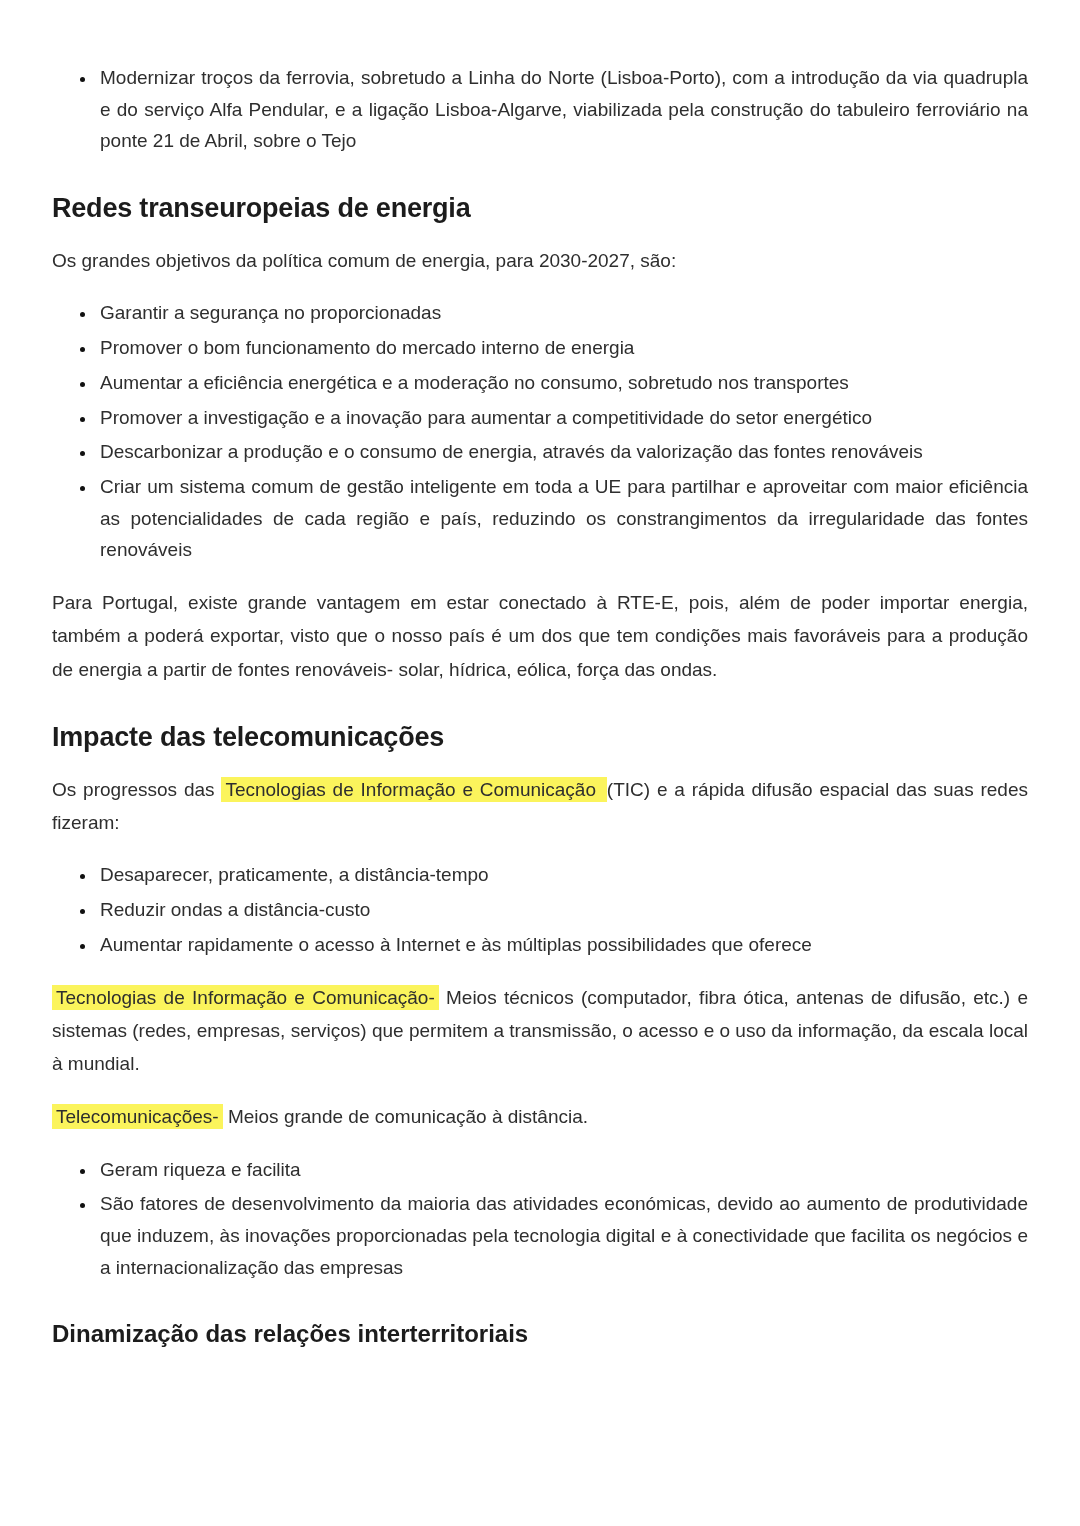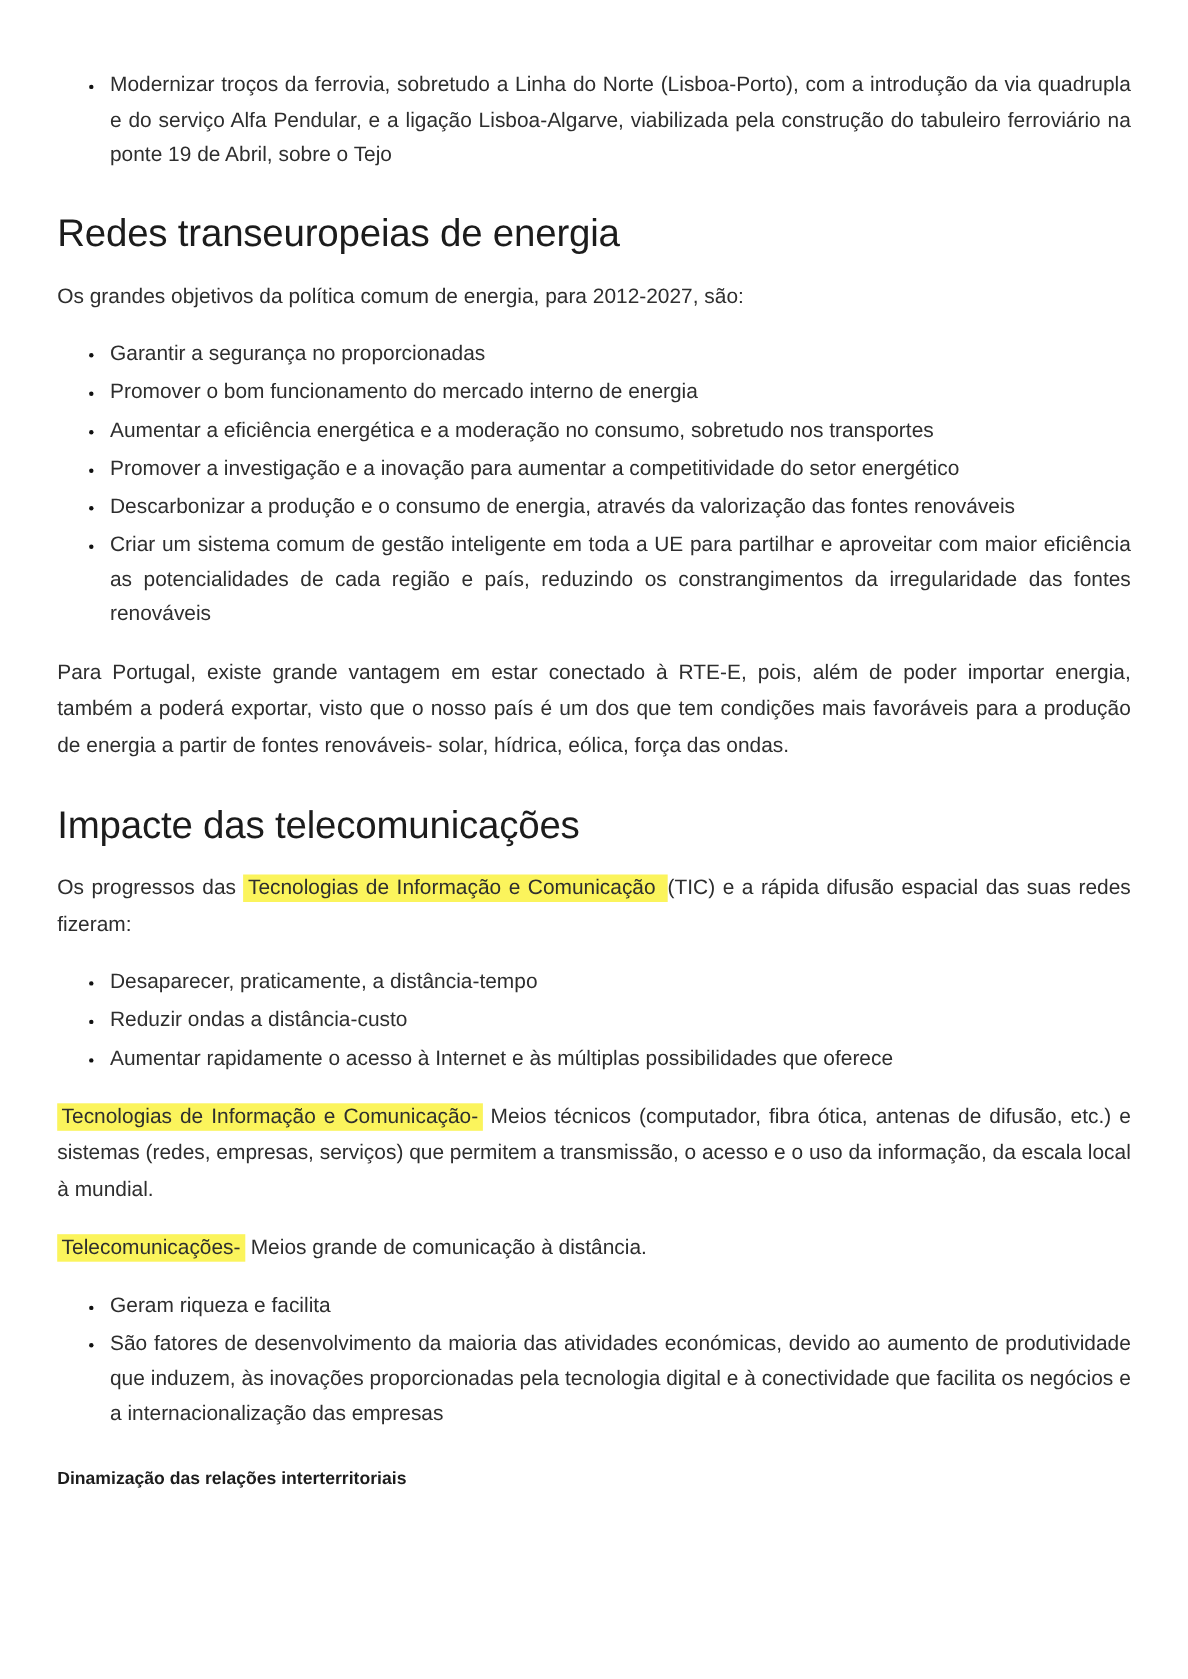--- a/index.html
+++ b/index.html
@@ -21,22 +21,22 @@
   main{
     padding:46px 52px 0 52px;
   }
   p{
     font-size:19px;
     line-height:1.75;
     text-align:justify;
     margin:20px 0;
   }
   h2{
-    font-size:35px;
-    font-weight:400;
+    font-size:27px;
+    font-weight:700;
     color:var(--heading);
     margin:36px 0 20px 0;
     letter-spacing:-0.2px;
     text-align:left;
   }
   ul{
     margin:16px 0 20px 0;
     padding-left:44px;
   }
   li{
@@ -48,35 +48,35 @@
   }
   li::marker{ color:#111; font-size:16px; }
   .hl{
     background:var(--hl);
     padding:2px 4px;
     box-decoration-break:clone;
     -webkit-box-decoration-break:clone;
   }
   .bold-para{
     font-weight:700;
-    font-size:16px;
+    font-size:24px;
     color:var(--heading);
     margin-top:30px;
   }
 </style>
 </head>
 <body>
 
 <main>
   <div>
       <ul>
-        <li>Modernizar troços da ferrovia, sobretudo a Linha do Norte (Lisboa-Porto), com a introdução da via quadrupla e do serviço Alfa Pendular, e a ligação Lisboa-Algarve, viabilizada pela construção do tabuleiro ferroviário na ponte 19 de Abril, sobre o Tejo</li>
+        <li>Modernizar troços da ferrovia, sobretudo a Linha do Norte (Lisboa-Porto), com a introdução da via quadrupla e do serviço Alfa Pendular, e a ligação Lisboa-Algarve, viabilizada pela construção do tabuleiro ferroviário na ponte 21 de Abril, sobre o Tejo</li>
       </ul>
       <h2>Redes transeuropeias de energia</h2>
-      <p><span>Os grandes objetivos da política comum de energia, para 2012-2027, são:</span></p>
+      <p><span>Os grandes objetivos da política comum de energia, para 2030-2027, são:</span></p>
       <ul>
         <li>Garantir a segurança no proporcionadas</li>
         <li>Promover o bom funcionamento do mercado interno de energia</li>
         <li>Aumentar a eficiência energética e a moderação no consumo, sobretudo nos transportes</li>
         <li>Promover a investigação e a inovação para aumentar a competitividade do setor energético</li>
         <li>Descarbonizar a produção e o consumo de energia, através da valorização das fontes renováveis</li>
         <li>Criar um sistema comum de gestão inteligente em toda a UE para partilhar e aproveitar com maior eficiência as potencialidades de cada região e país, reduzindo os constrangimentos da irregularidade das fontes renováveis</li>
       </ul>
       <p><span>Para Portugal, existe grande vantagem em estar conectado à RTE-E, pois, além de poder importar energia, também a poderá exportar, visto que o nosso país é um dos que tem condições mais favoráveis para a produção de energia a partir de fontes renováveis- solar, hídrica, eólica, força das ondas.</span></p>
       <h2>Impacte das telecomunicações</h2>

